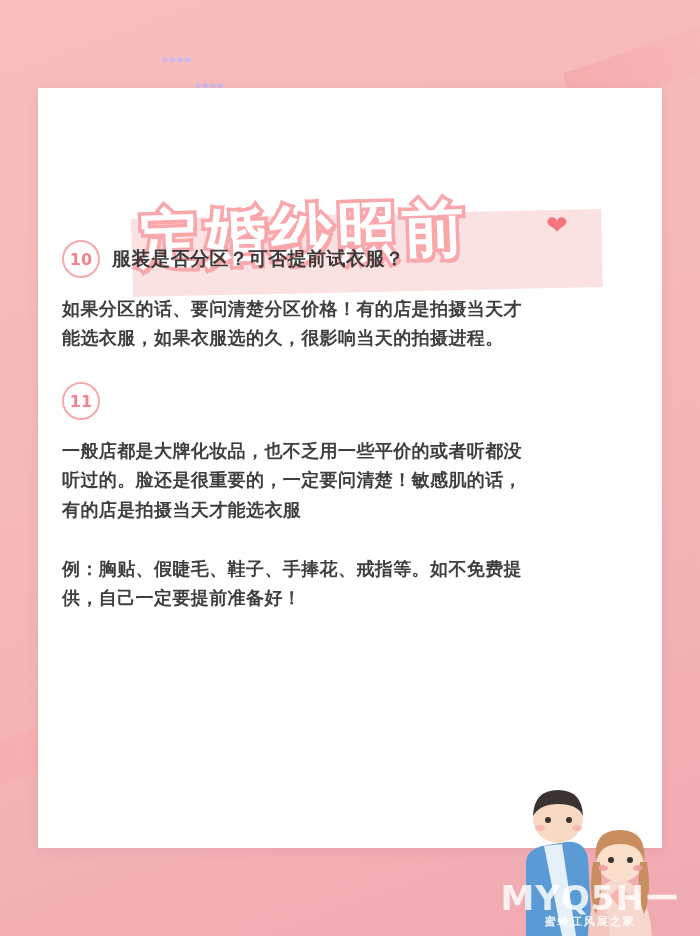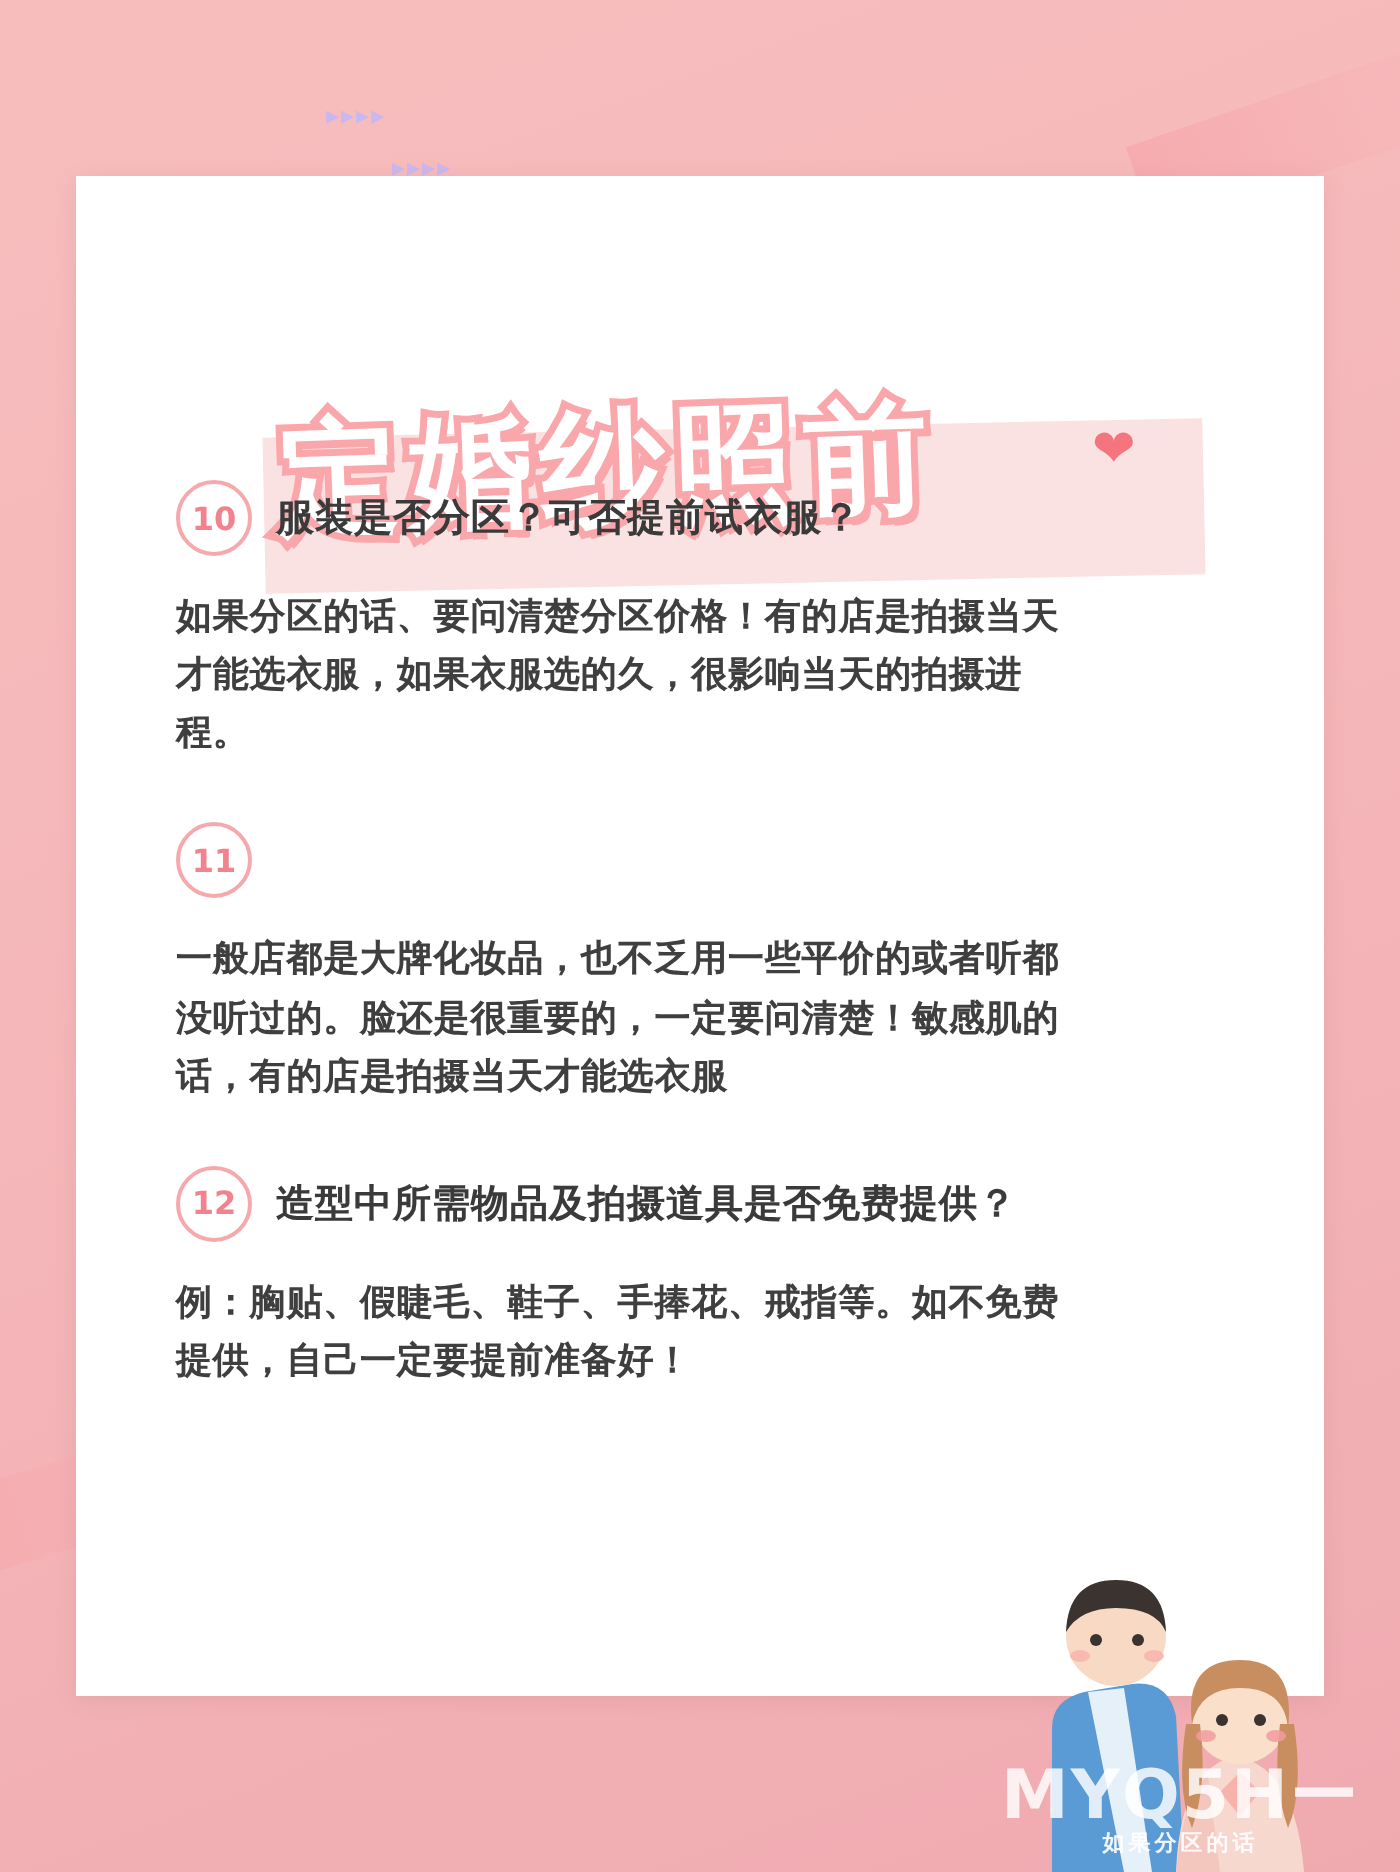--- a/index.html
+++ b/index.html
@@ -104,21 +104,21 @@
     color: #f4757e;
     font-size: 26px;
   }
 
   
   .content {
     position: absolute;
     left: 38px;
     top: 240px;
     width: 544px;
-    padding: 0 46px 0 50px;
+    padding: 0 46px 0 24px;
     box-sizing: border-box;
   }
 
   .qa-block { margin-bottom: 30px; }
 
   .q-row {
     display: flex;
     align-items: center;
     margin-bottom: 16px;
   }
@@ -205,24 +205,20 @@
     </div>
 
     <div class="qa-block">
       <div class="q-row">
         <div class="q-num">11</div>
       </div>
       <div class="a-text">一般店都是大牌化妆品，也不乏用一些平价的或者听都没听过的。脸还是很重要的，一定要问清楚！敏感肌的话，有的店是拍摄当天才能选衣服</div>
     </div>
 
     <div class="qa-block">
-      <div class="q-row">
-        <div class="q-num">12</div>
-        <div class="q-text">造型中所需物品及拍摄道具是否免费提供？</div>
-      </div>
       <div class="a-text">例：胸贴、假睫毛、鞋子、手捧花、戒指等。如不免费提供，自己一定要提前准备好！</div>
     </div>
 
   </div>
 
   <svg class="couple" viewBox="0 0 190 190">
 
     <path d="M34 190 L34 118 Q34 104 50 100 L74 96 Q92 94 96 112 L100 190 Z" fill="#5b9bd5"></path>
     <path d="M52 100 L70 190 L84 190 L70 98 Z" fill="#ffffff" opacity="0.85"></path>
     <circle cx="66" cy="72" r="25" fill="#f8d9c4"></circle>
@@ -240,16 +236,16 @@
     <path d="M155 116 Q160 150 152 168 Q144 146 148 116 Z" fill="#c98e5f"></path>
     <circle cx="119" cy="114" r="3" fill="#3b3330"></circle>
     <circle cx="138" cy="114" r="3" fill="#3b3330"></circle>
     <ellipse cx="111" cy="122" rx="5" ry="3" fill="#f29ca0" opacity="0.85"></ellipse>
     <ellipse cx="146" cy="122" rx="5" ry="3" fill="#f29ca0" opacity="0.85"></ellipse>
     <path d="M118 150 L128 140 L138 150 L128 162 Z" fill="#f6b2ab"></path>
   </svg>
 
   <div class="watermark">
     <div class="wm-main">MYQ5Hー</div>
-    <div class="wm-sub">如果分区的话</div>
+    <div class="wm-sub">蜜蜂江风展之家</div>
   </div>
 
 </div>
 
 </body></html>

